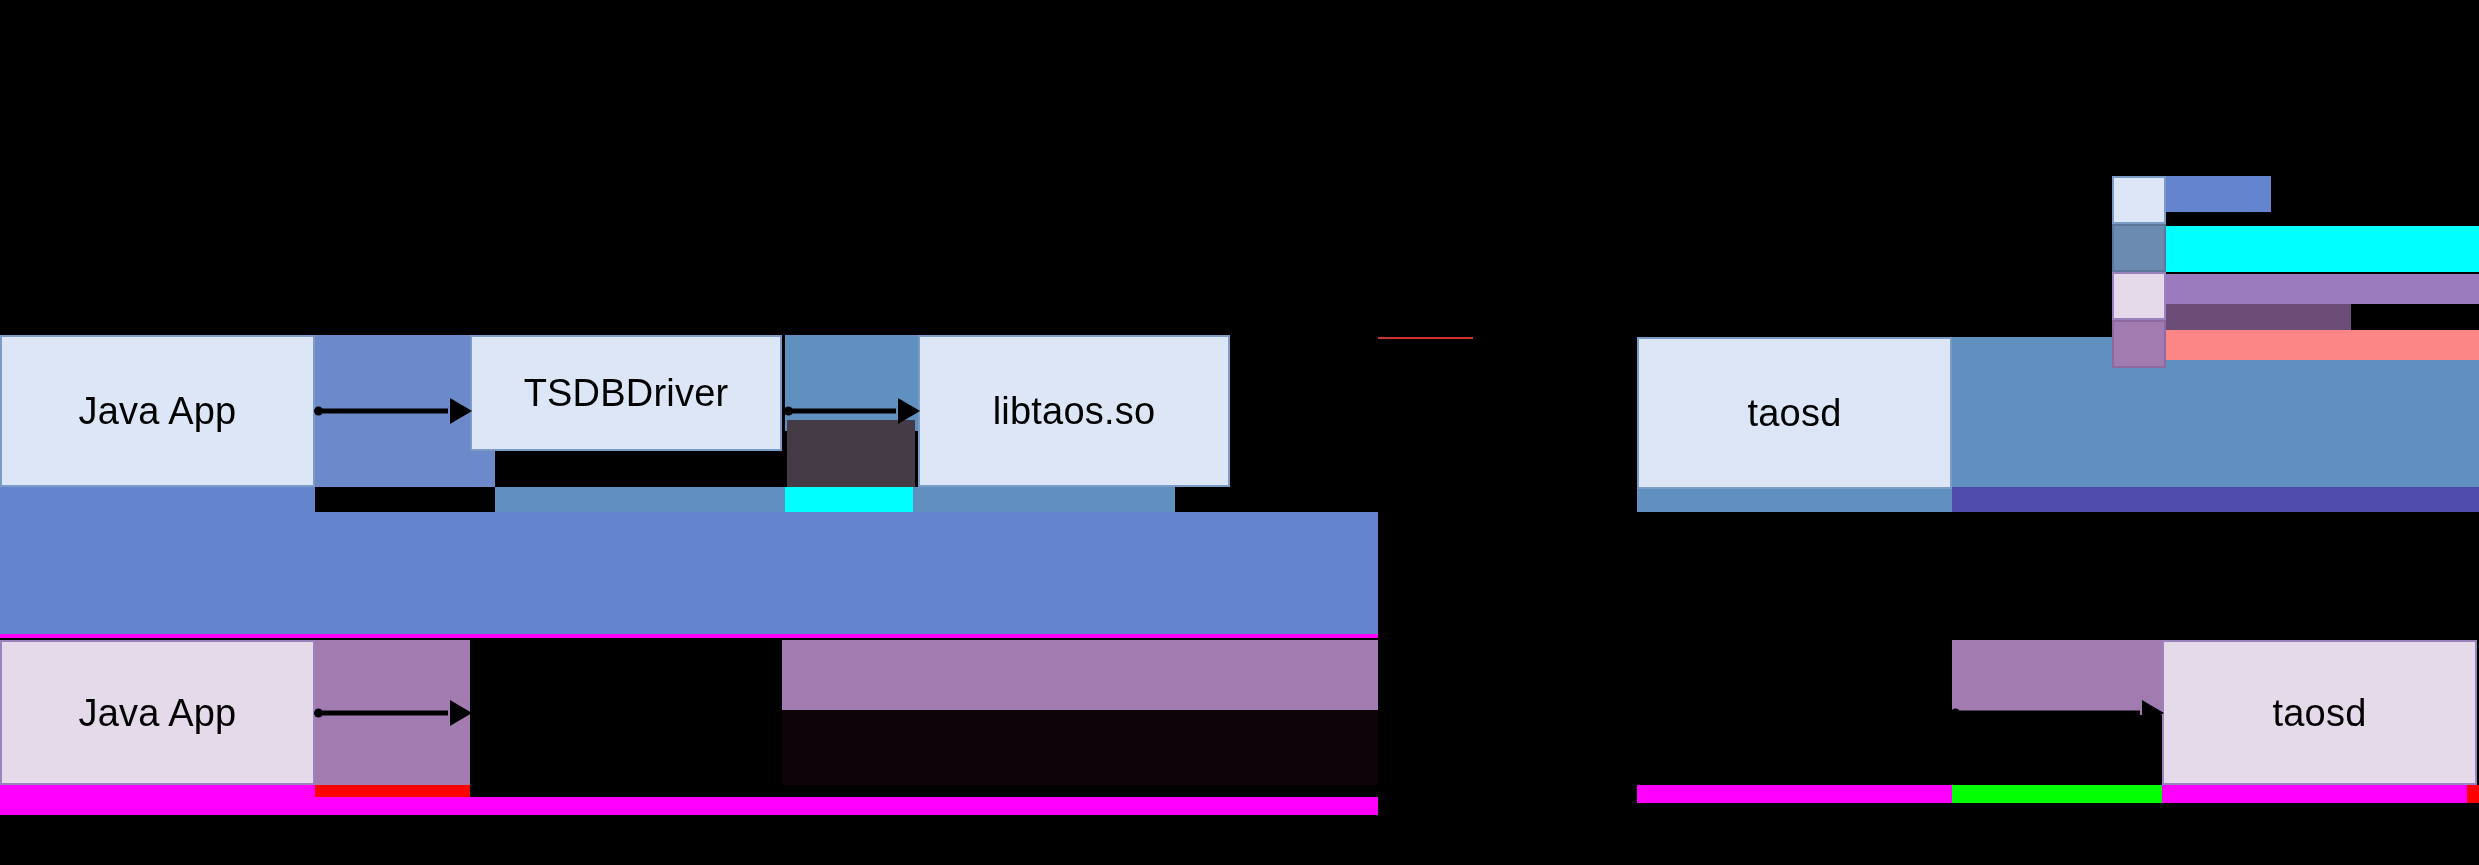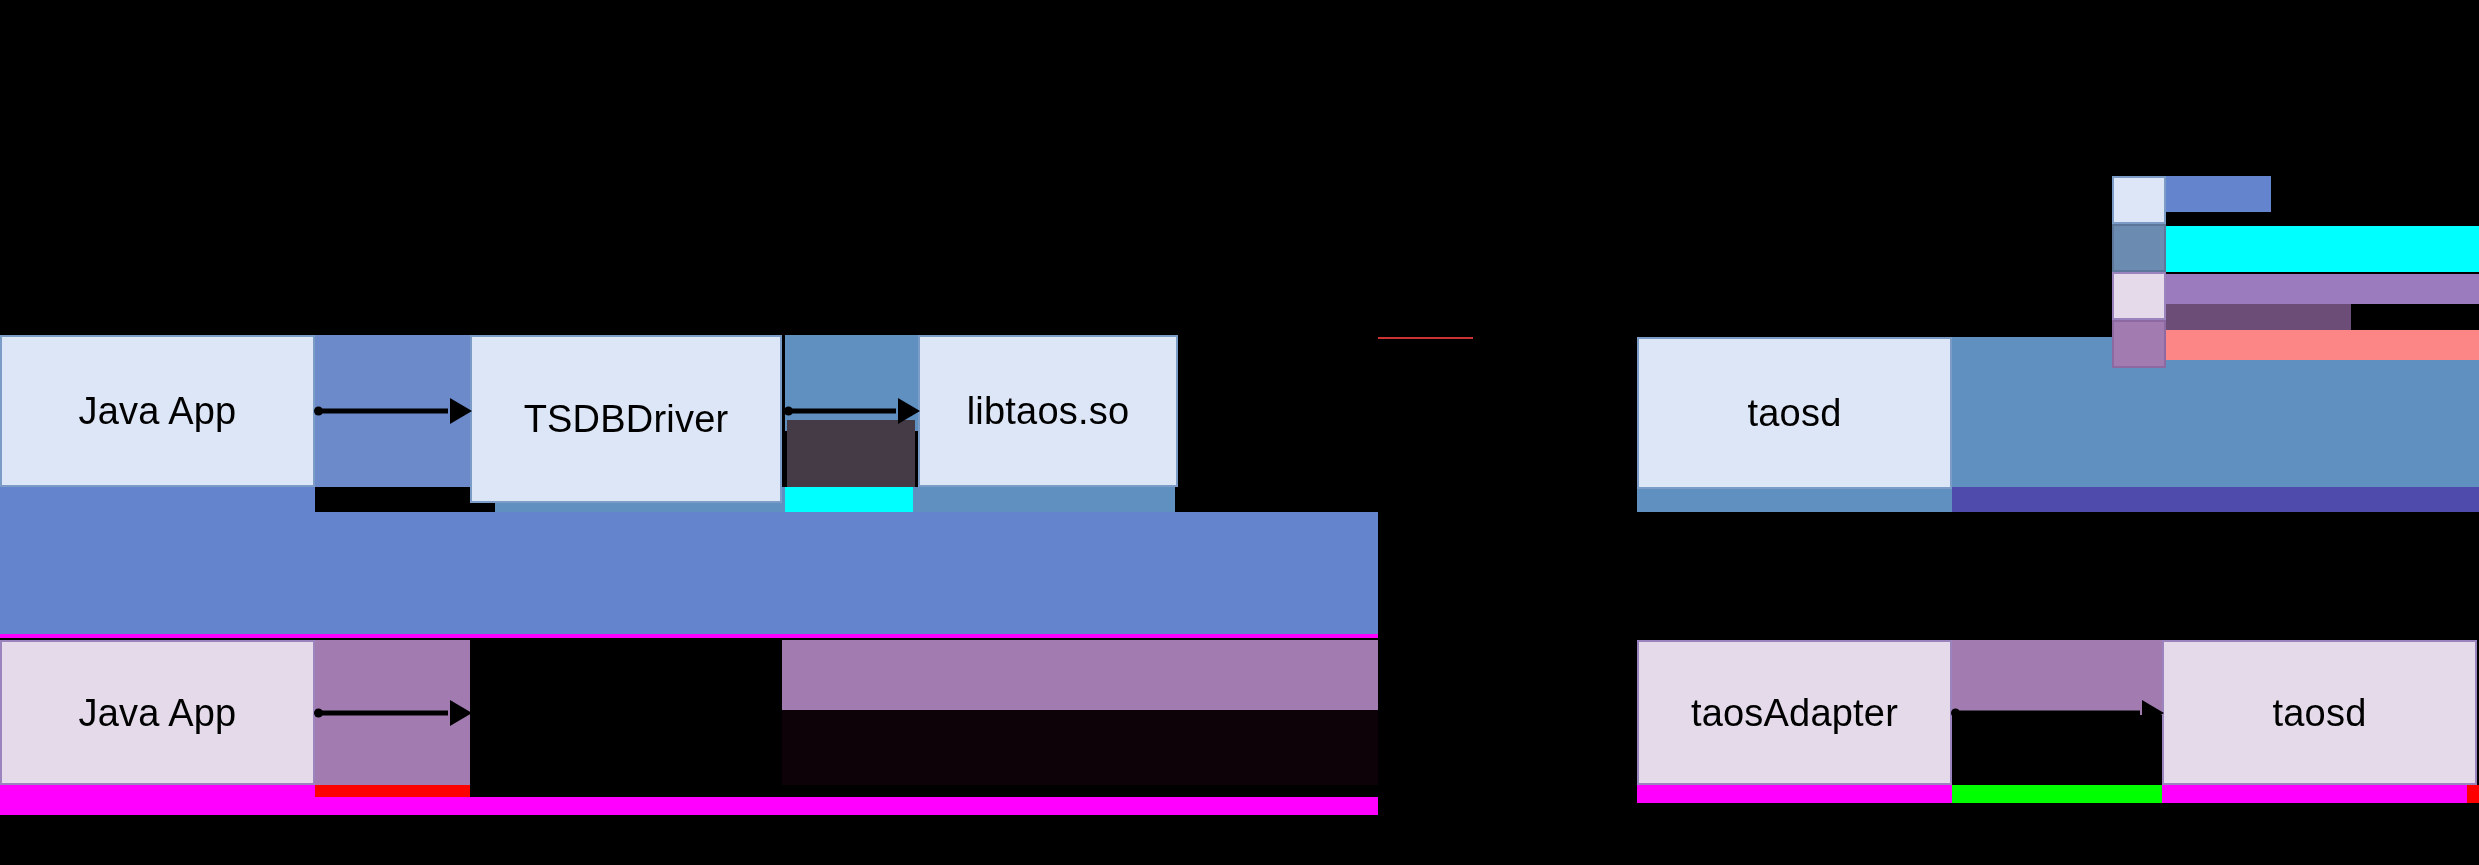--- a/index.html
+++ b/index.html
@@ -75,25 +75,25 @@
   <div class="band" style="left:315px;top:797px;width:1063px;height:18px;background:#ff00ff;"></div>
   <div class="band" style="left:1637px;top:785px;width:315px;height:18px;background:#ff00ff;"></div>
   <div class="band" style="left:1952px;top:785px;width:210px;height:18px;background:#00ff00;"></div>
   <div class="band" style="left:2162px;top:785px;width:305px;height:18px;background:#ff00ff;"></div>
   <div class="band" style="left:2467px;top:785px;width:12px;height:18px;background:#ff0000;"></div>
 
   <div class="node blue" style="left:0px;top:335px;width:315px;height:152px;">
     <span>Java App</span>
   </div>
 
-  <div class="node blue" style="left:470px;top:335px;width:312px;height:168px;">
+  <div class="node blue" style="left:470px;top:335px;width:312px;height:116px;">
     <span>TSDBDriver</span>
   </div>
 
-  <div class="node blue" style="left:918px;top:335px;width:260px;height:152px;">
+  <div class="node blue" style="left:918px;top:335px;width:312px;height:152px;">
     <span>libtaos.so</span>
   </div>
 
   <div class="node blue" style="left:1637px;top:337px;width:315px;height:152px;">
     <span>taosd</span>
   </div>
 
   <div class="conn" style="left:318px;top:398px;width:152px;height:26px;">
     <span class="tail"></span>
     <span class="line" style="width:130px;"></span>
@@ -104,23 +104,20 @@
     <span class="tail"></span>
     <span class="line" style="width:108px;"></span>
     <span class="head"></span>
   </div>
 
   <div class="node purple" style="left:0px;top:640px;width:315px;height:145px;">
     <span>Java App</span>
   </div>
 
 
-  <div class="node purple" style="left:1637px;top:640px;width:315px;height:145px;">
-    <span>taosAdapter</span>
-  </div>
 
   <div class="node purple" style="left:2162px;top:640px;width:315px;height:145px;">
     <span>taosd</span>
   </div>
 
   <div class="conn" style="left:318px;top:700px;width:152px;height:26px;">
     <span class="tail"></span>
     <span class="line" style="width:130px;"></span>
     <span class="head"></span>
   </div>

